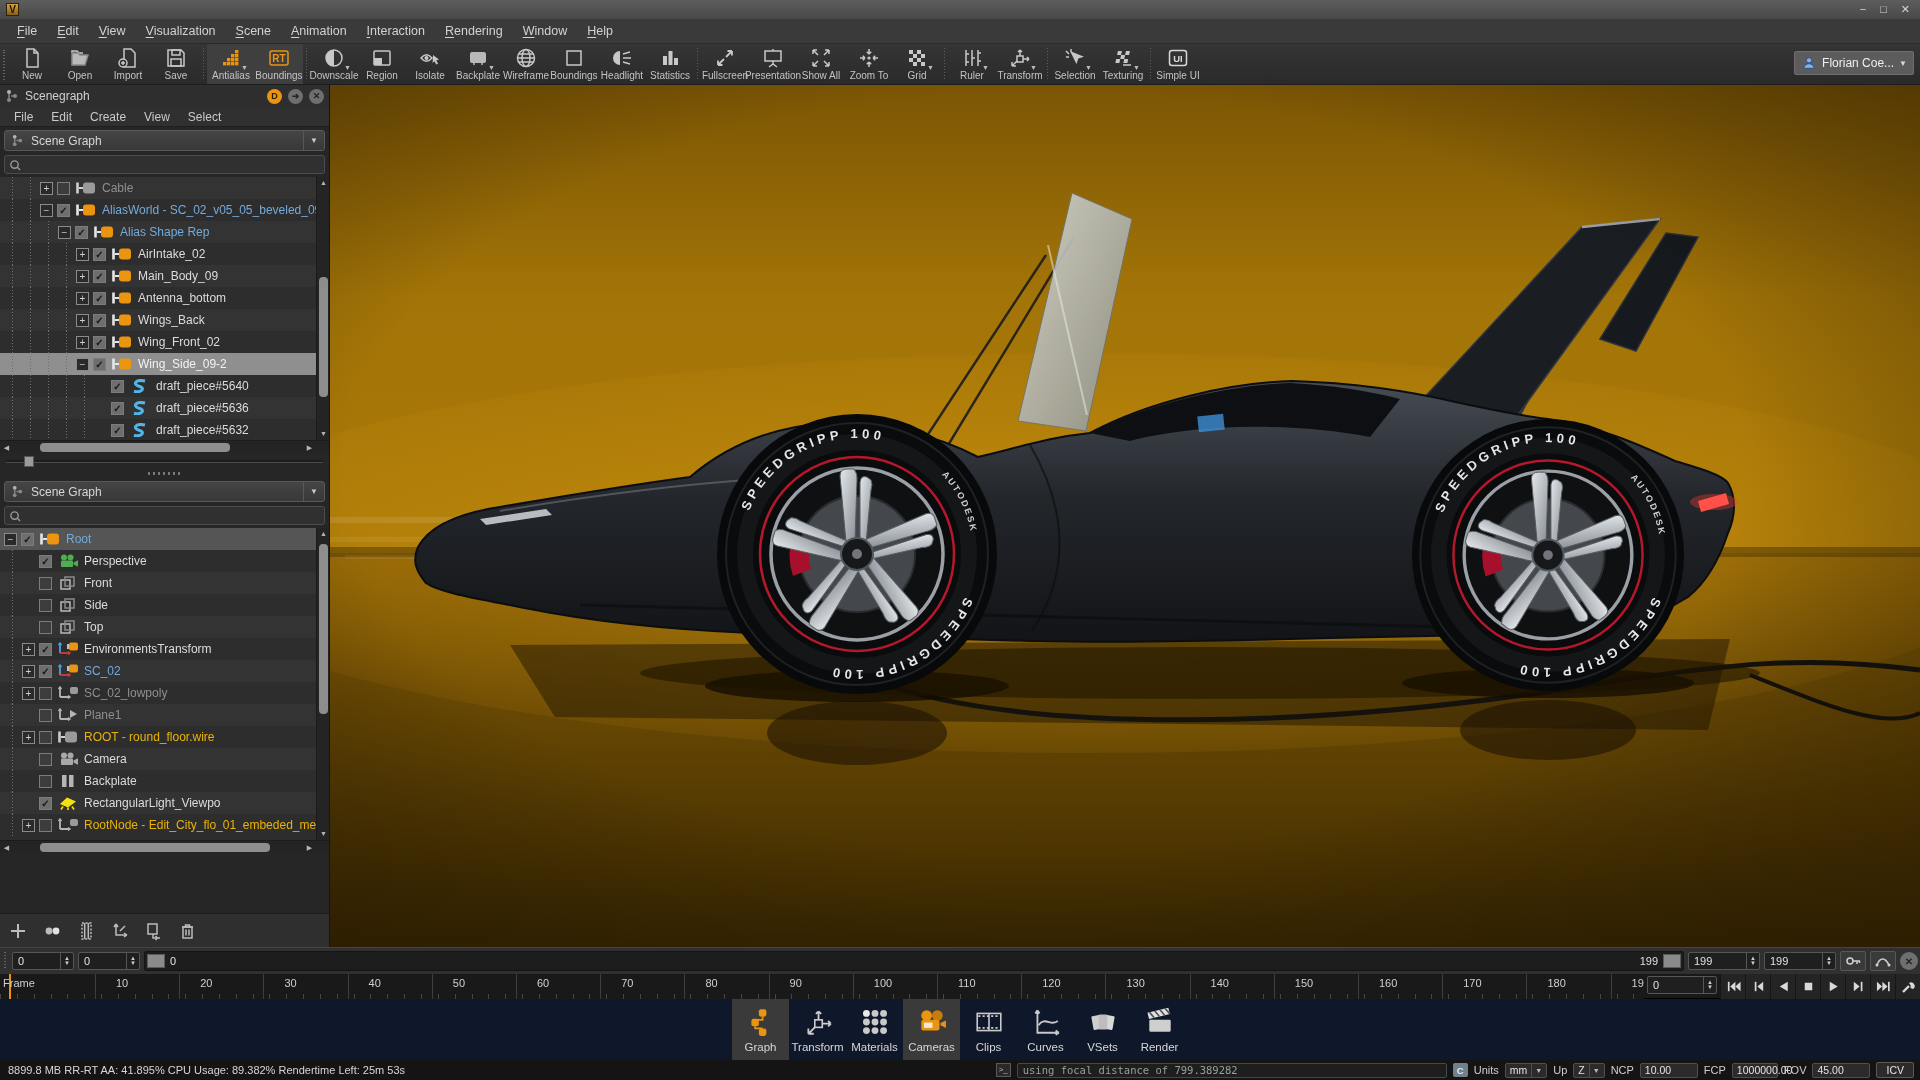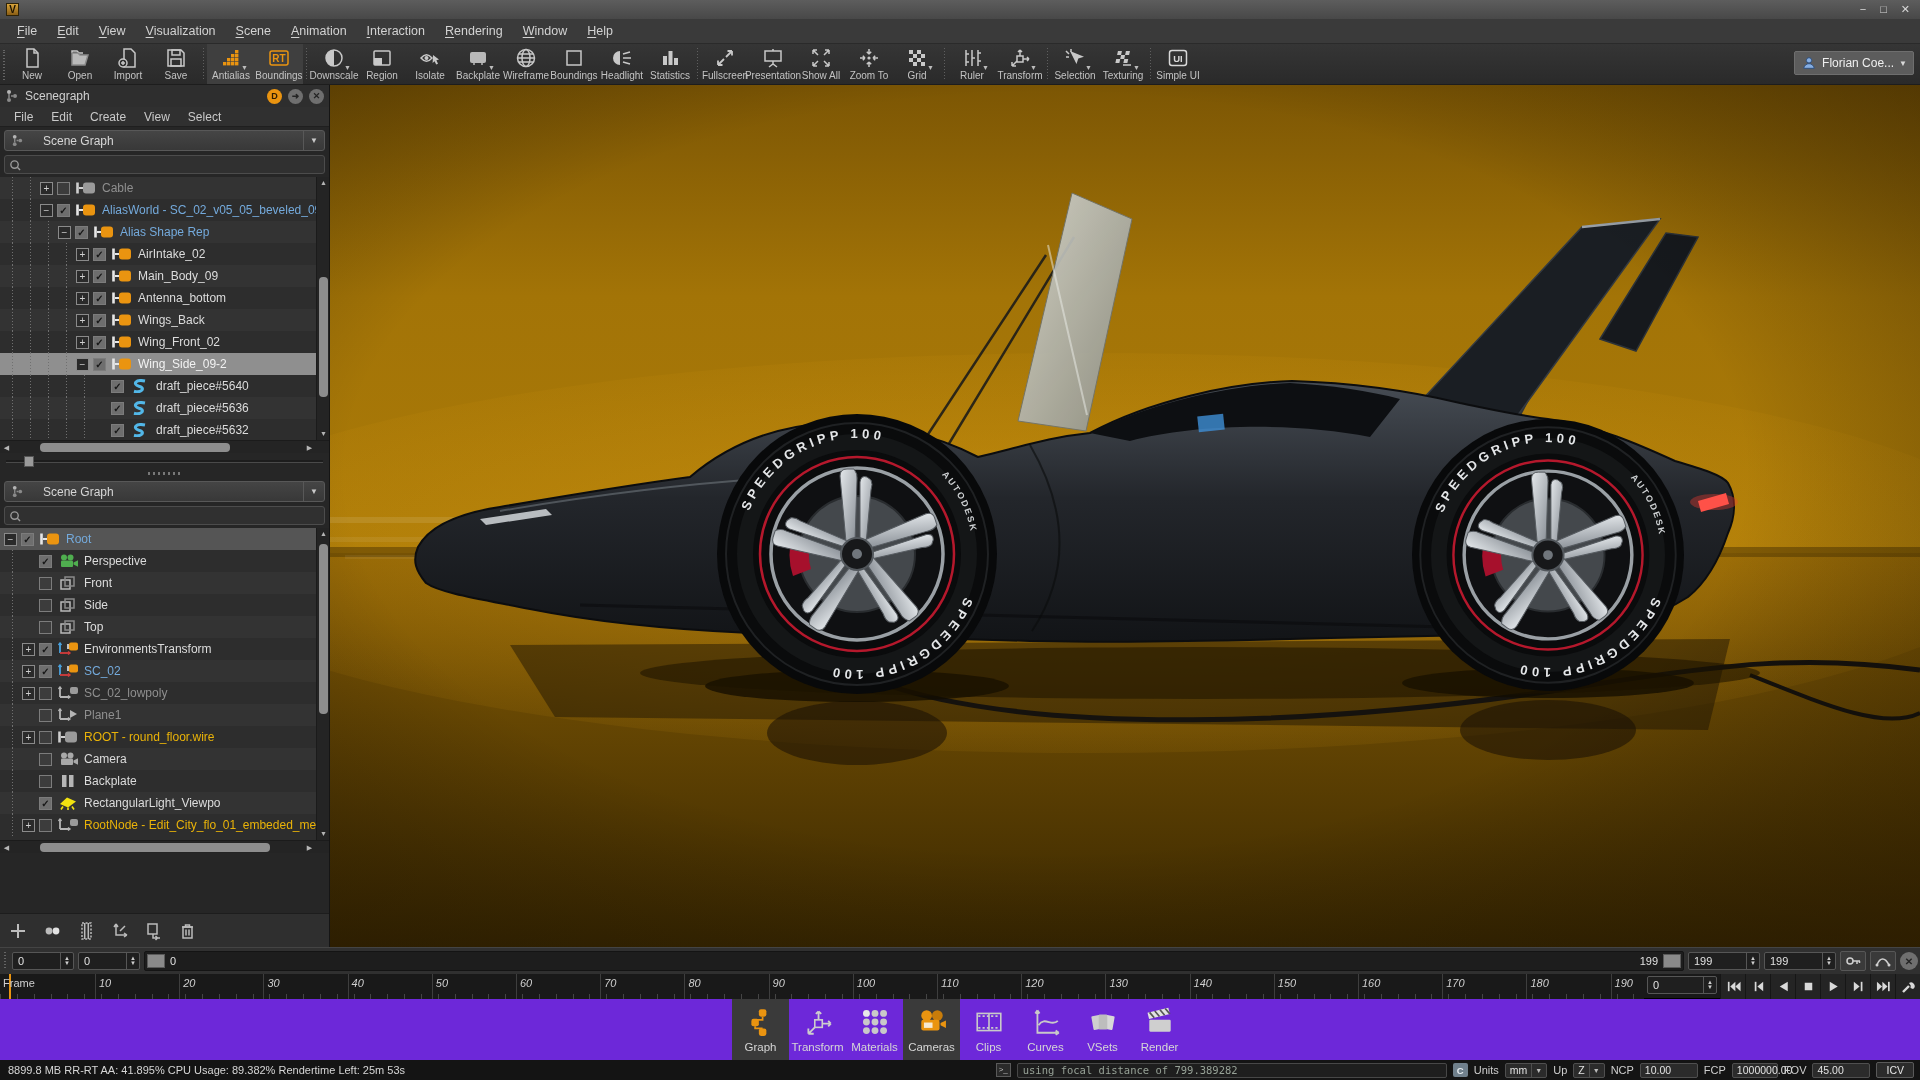--- a/index.html
+++ b/index.html
@@ -39,21 +39,21 @@
   .sidepanel{width:330px;background:#262626;display:flex;flex-direction:column;border-right:1px solid #151515;}
   .panelhead{height:22px;background:#2e2e2e;display:flex;align-items:center;padding:0 5px;gap:6px;}
   .panelhead svg{width:14px;height:14px;}
   .paneltitle{font-size:12px;color:#d0d0d0;flex:1;}
   .ph-btn{width:15px;height:15px;border-radius:50%;display:flex;align-items:center;justify-content:center;font-size:9px;font-weight:bold;}
   .ph-d{background:#ea9410;color:#2c1c02;}
   .ph-g{background:#6f6f6f;color:#242424;}
   .panelmenu{height:20px;display:flex;align-items:center;padding-left:6px;gap:2px;background:#303030;border-bottom:1px solid #1f1f1f;}
   .panelmenu span{font-size:12px;color:#c9c9c9;padding:1px 8px;}
   .combo{height:21px;margin:3px 4px;background:linear-gradient(#454545,#383838);border:1px solid #585858;border-radius:3px;
-         display:flex;align-items:center;padding:0 6px;gap:19px;}
+         display:flex;align-items:center;padding:0 6px;gap:7px;}
   .combo svg{width:13px;height:13px;}
   .combo .cval{font-size:12px;color:#d6d6d6;flex:1;}
   .combo .arr{font-size:8px;color:#c9c9c9;border-left:1px solid #585858;padding-left:6px;height:100%;display:flex;align-items:center;}
   .searchbox{height:19px;margin:1px 4px 3px 4px;background:#303030;border:1px solid #4c4c4c;border-radius:3px;display:flex;align-items:center;padding:0 4px;gap:4px;}
   .searchbox svg{width:12px;height:12px;}
   .searchbox input{background:transparent;border:none;outline:none;color:#ddd;font-size:12px;width:100%;}
 
   .treewrap{position:relative;background:#2d2d2d;overflow:hidden;}
   #tree1{height:263px;}
   #tree2{height:312px;}
@@ -106,29 +106,29 @@
   .tl-handle{width:18px;height:14px;background:#8a8a8a;border:1px solid #5a5a5a;}
   .tl-num{font-size:11px;color:#e0e0e0;}
   .tl-btn{width:26px;height:20px;background:#3a3a3a;border:1px solid #575757;border-radius:2px;display:flex;align-items:center;justify-content:center;}
   .tl-btn svg{width:17px;height:14px;}
   .tl-close{width:18px;height:18px;border-radius:50%;background:#6f6f6f;color:#242424;font-size:10px;font-weight:bold;
             display:flex;align-items:center;justify-content:center;}
   .tl-row2{height:25px;display:flex;align-items:stretch;background:#191919;}
   .ruler{flex:1;position:relative;overflow:hidden;background:#191919;}
   .ruler .minor{position:absolute;left:0;right:0;bottom:0;height:5px;background:repeating-linear-gradient(90deg,#454545 0 1px,transparent 1px 16.84px);}
   .tick{position:absolute;top:0;bottom:0;border-left:1px solid #3e3e3e;}
-  .tick span{position:absolute;left:3px;top:3px;font-size:11px;color:#cfcfcf;font-style:italic;}
+  .tick span{position:absolute;left:20px;top:3px;font-size:11px;color:#cfcfcf;}
   .framelabel{position:absolute;left:3px;top:3px;font-size:11px;color:#cfcfcf;}
   .playhead{position:absolute;left:9px;top:0;bottom:0;width:2px;background:#ea9410;}
   .tr-btn{width:25px;display:flex;align-items:center;justify-content:center;background:#242424;border-left:1px solid #161616;}
   .tr-btn svg{width:15px;height:15px;}
   .curspin{width:70px;margin:2px 3px;}
 
   
-  .modulebar{height:62px;background:#6d28d9;display:flex;justify-content:center;align-items:stretch;border-top:1px solid #000;}
+  .modulebar{height:62px;background:#0f172a;display:flex;justify-content:center;align-items:stretch;border-top:1px solid #000;}
   .mod{width:57px;display:flex;flex-direction:column;align-items:center;justify-content:center;gap:2px;}
   .mod.active{background:#3a3a3a;}
   .mod svg{width:30px;height:30px;}
   .mod span{font-size:11.5px;color:#d6d6d6;white-space:nowrap;}
 
   
   .statusbar{height:20px;background:#141414;display:flex;align-items:center;font-size:11px;color:#d6d6d6;padding:0 4px;gap:6px;}
   .sb-left{white-space:nowrap;padding-left:4px;}
   .sb-spacer{flex:1;}
   .sb-consoleicon{width:15px;height:14px;border:1px solid #5a5a5a;background:#2a2a2a;color:#bbb;font-size:8px;line-height:12px;text-align:center;}

